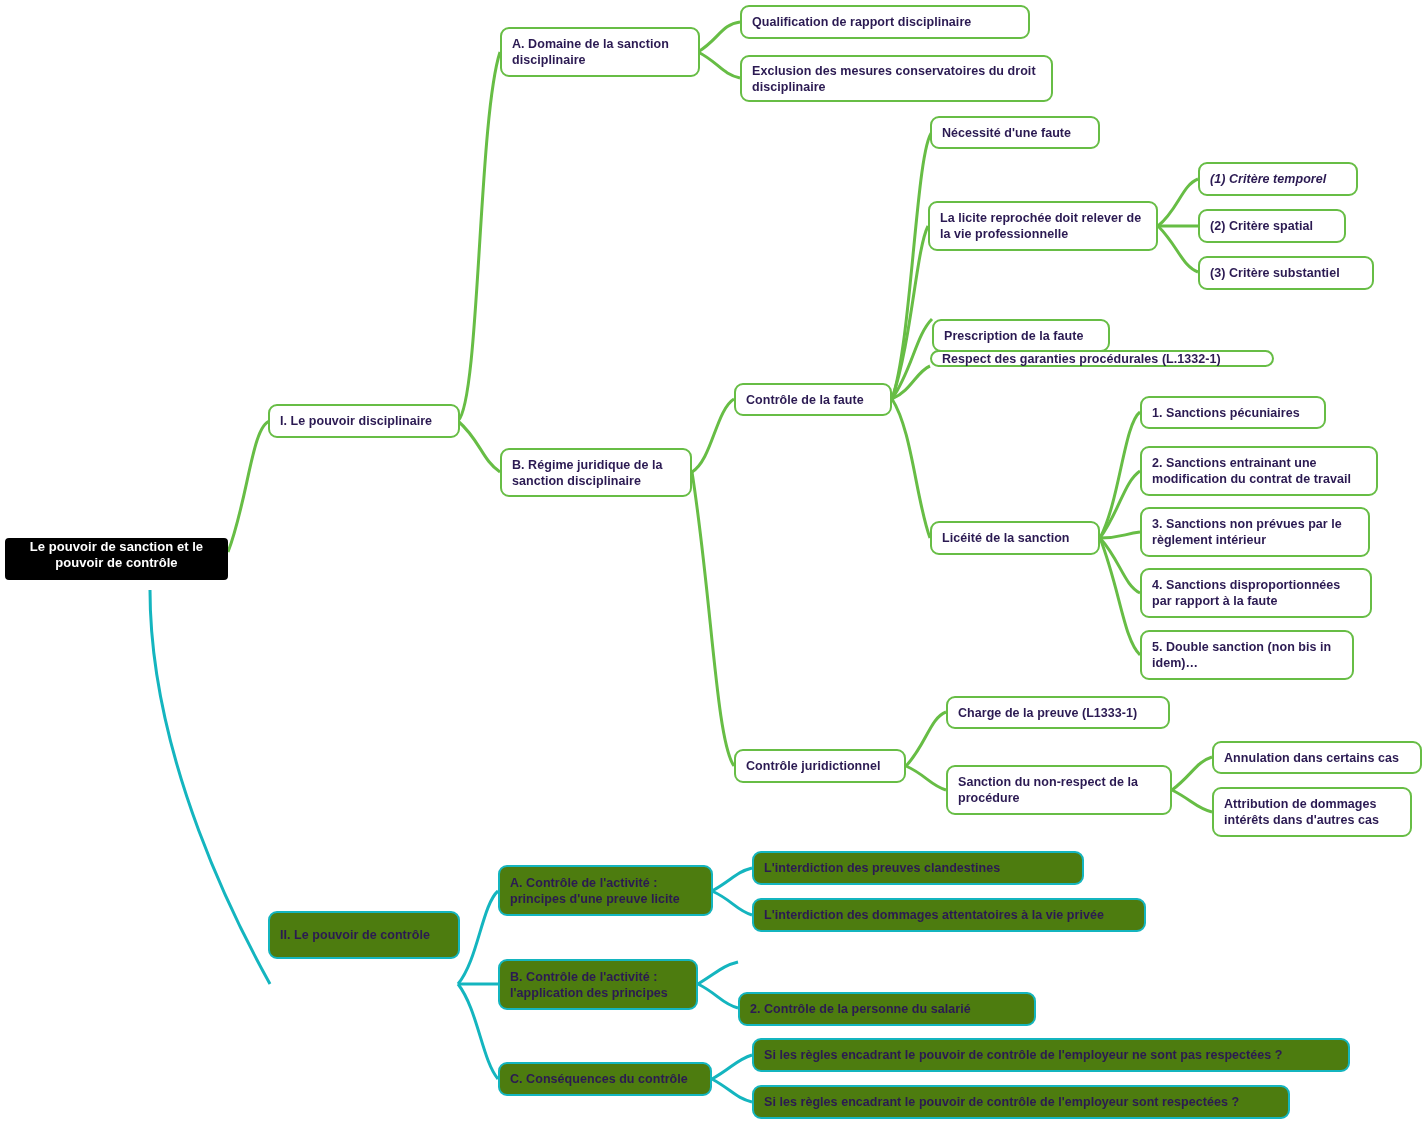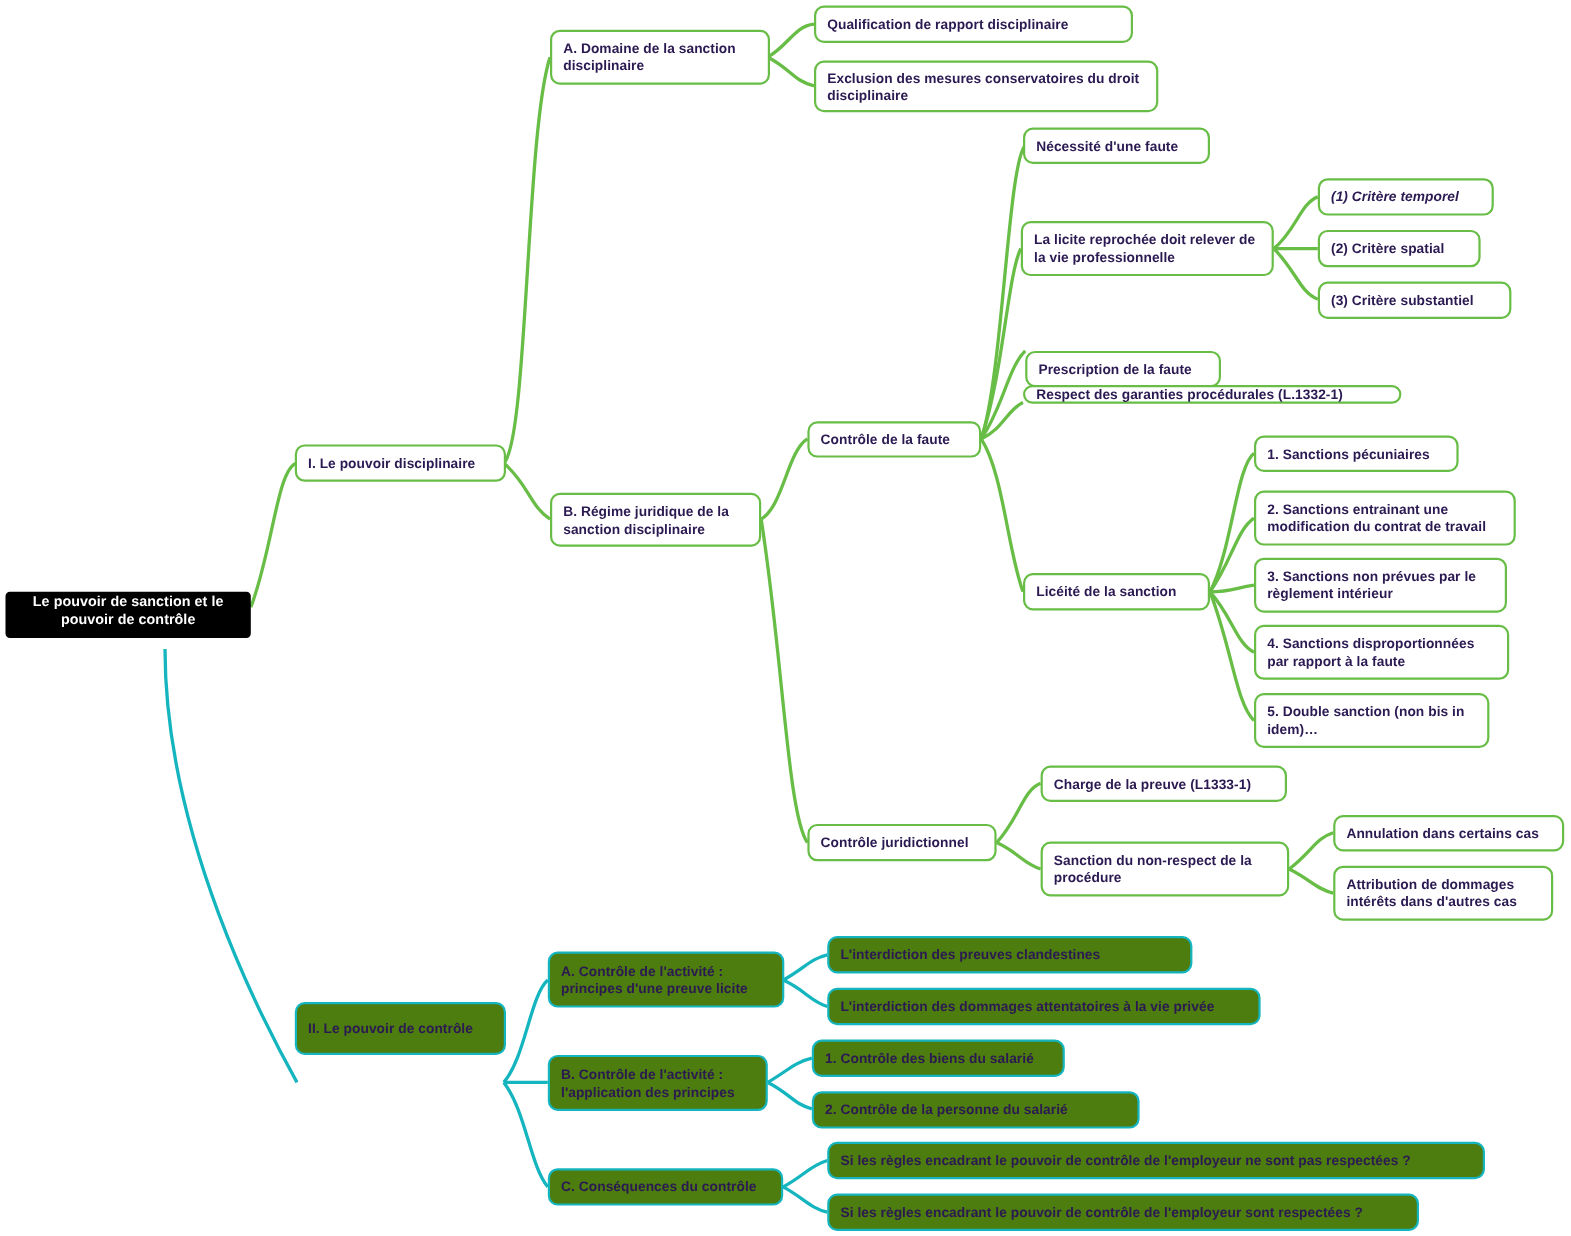--- a/index.html
+++ b/index.html
@@ -216,23 +216,20 @@
   <div class="node n-teal" style="left:752px; top:851px; width:332px; height:34px;">
     <span>L'interdiction des preuves clandestines</span>
   </div>
   <div class="node n-teal" style="left:752px; top:898px; width:394px; height:34px;">
     <span>L'interdiction des dommages attentatoires à la vie privée</span>
   </div>
 
   <div class="node n-teal" style="left:498px; top:959px; width:200px; height:51px;">
     <span>B.  Contrôle de l'activité : l'application des principes</span>
   </div>
-  <div class="node n-teal" style="left:738px; top:945px; width:230px; height:34px;">
-    <span>1. Contrôle des biens du salarié</span>
-  </div>
   <div class="node n-teal" style="left:738px; top:992px; width:298px; height:34px;">
     <span>2.   Contrôle de la personne du salarié</span>
   </div>
 
   <div class="node n-teal" style="left:498px; top:1062px; width:214px; height:34px;">
     <span>C. Conséquences du contrôle</span>
   </div>
   <div class="node n-teal" style="left:752px; top:1038px; width:598px; height:34px;">
     <span>Si les règles encadrant le pouvoir de contrôle de l'employeur ne sont pas respectées ?</span>
   </div>

